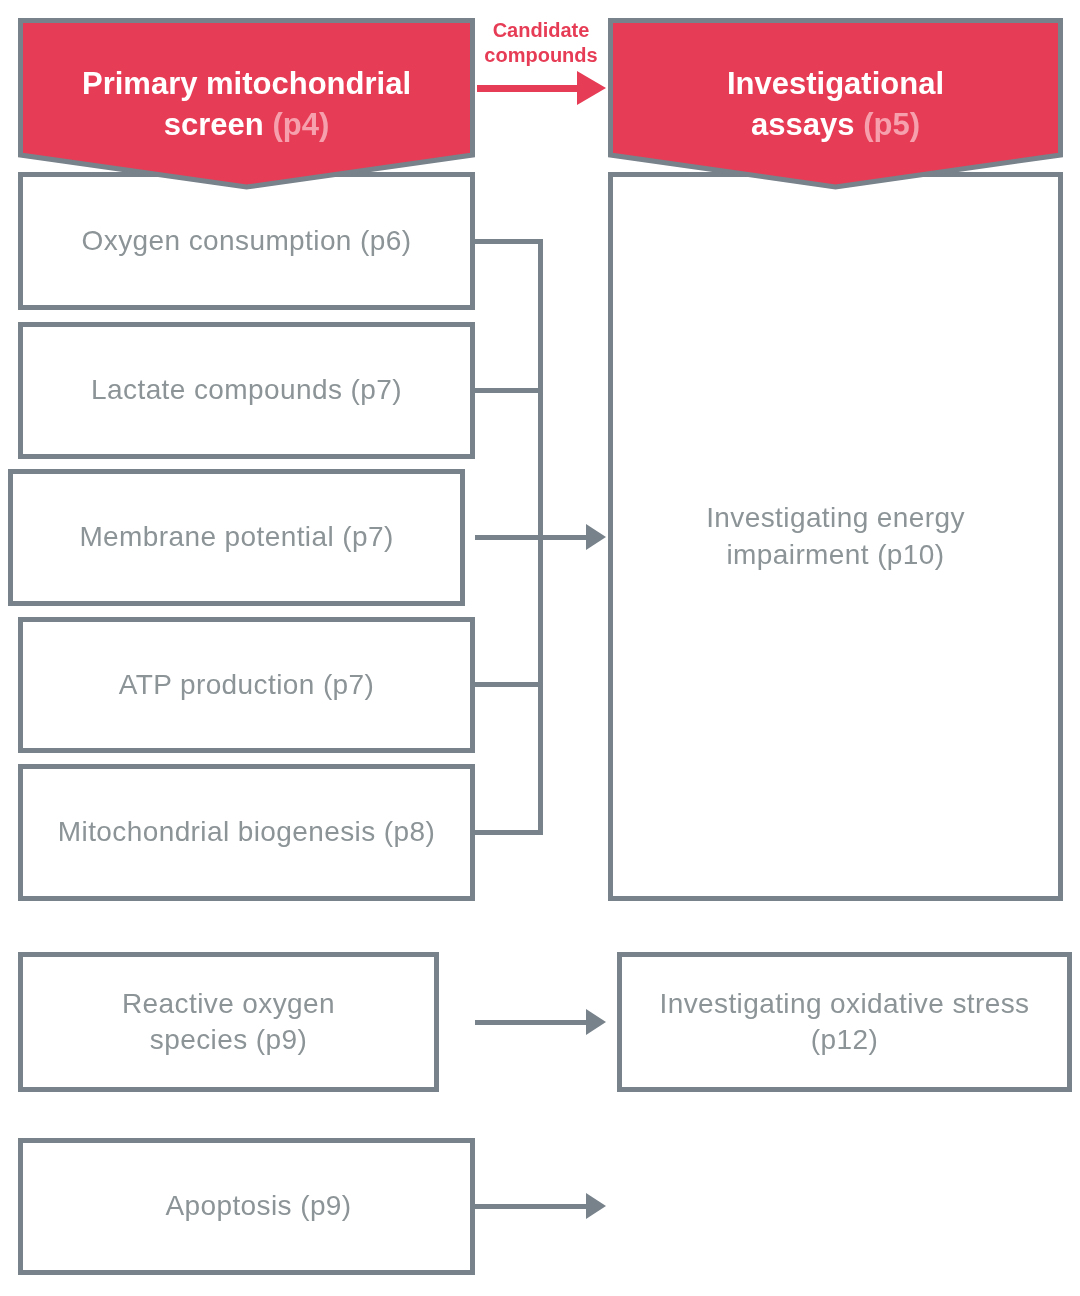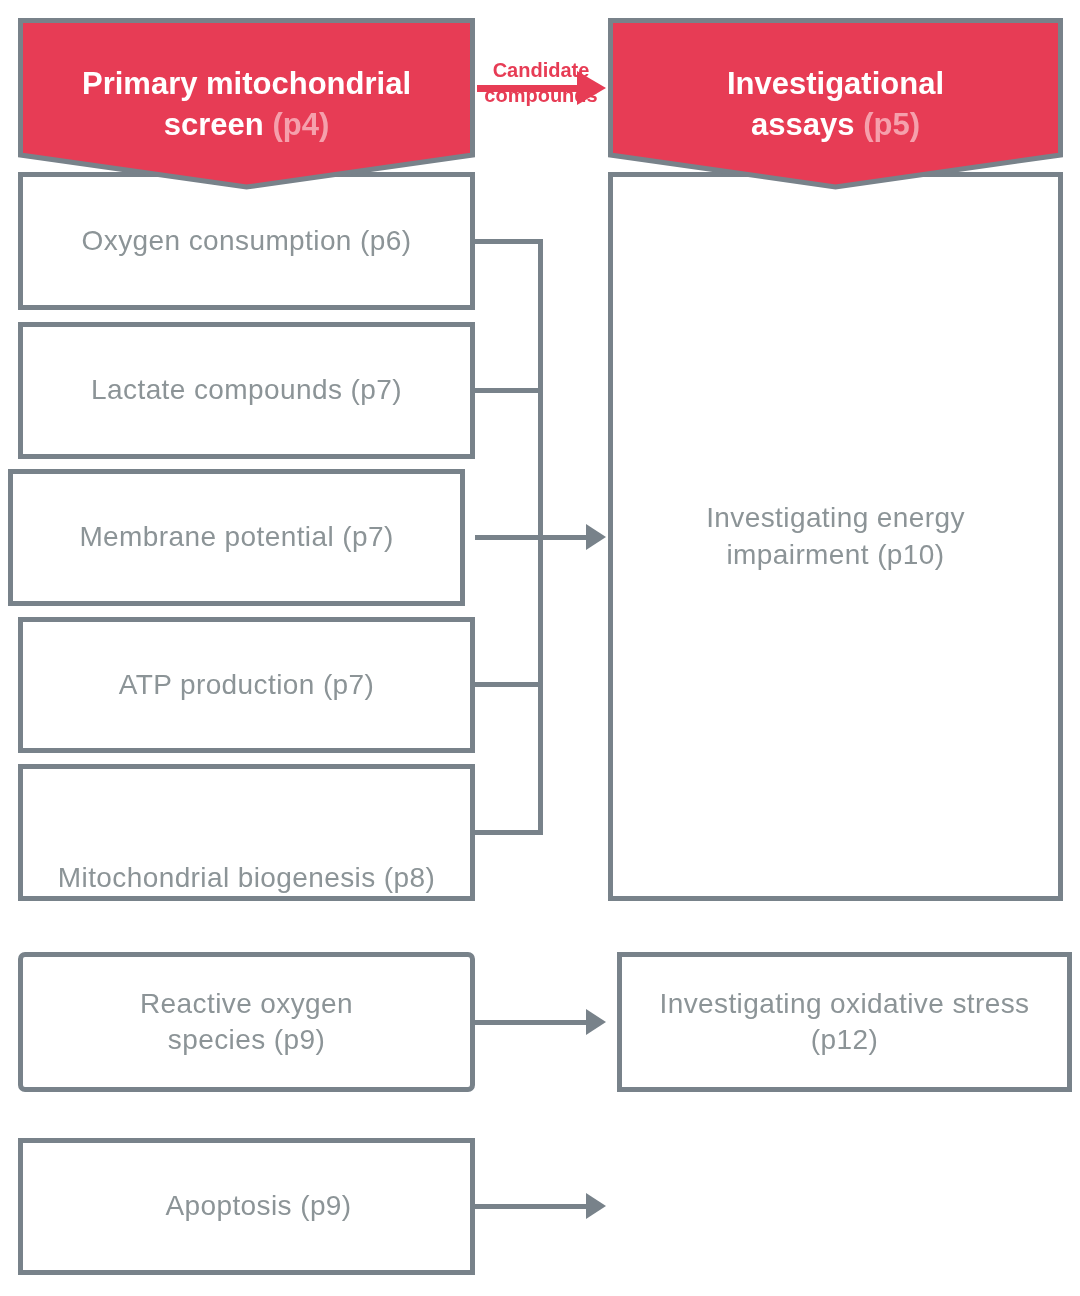--- a/index.html
+++ b/index.html
@@ -21,42 +21,42 @@
     text-align:center;color:#ffffff;font-weight:bold;font-size:31px;line-height:1.32;}
   .banner-inner{display:inline-block;}
   #banner-left{left:18px;width:457px;}
   #banner-left .banner-inner{max-width:390px;}
   #banner-right{left:608px;width:455px;}
   #banner-right .banner-inner{max-width:320px;}
   .pgref{color:var(--accent-pink);}
 
   
   .cand-label{position:absolute;left:465px;top:18px;width:152px;text-align:center;
-    color:var(--accent-red);font-weight:bold;font-size:20px;line-height:1.25;z-index:4;margin-top:40px;}
+    color:var(--accent-red);font-weight:bold;font-size:20px;line-height:1.25;z-index:4;}
   .red-shaft{position:absolute;left:477px;top:85px;width:101px;height:7px;background:var(--accent-red);z-index:4;}
   .red-head{position:absolute;left:577px;top:71px;width:0;height:0;z-index:4;
     border-left:29px solid var(--accent-red);border-top:17px solid transparent;border-bottom:17px solid transparent;}
 
   
   .box{position:absolute;background:#fff;border:5px solid var(--line-gray);
     display:flex;align-items:center;justify-content:center;text-align:center;
     color:var(--text-gray);font-size:28px;line-height:1.3;letter-spacing:.4px;z-index:2;}
   .box .t{display:inline-block;}
 
   
   #box-oxygen   {left:18px;top:172px;width:457px;height:138px;}
   #box-lactate  {left:18px;top:322px;width:457px;height:137px;}
   #box-membrane {left:8px;top:469px;width:457px;height:137px;}
   #box-atp      {left:18px;top:617px;width:457px;height:136px;}
-  #box-mito     {left:18px;top:764px;width:457px;height:137px;align-items:flex-end;}
+  #box-mito     {left:18px;top:764px;width:457px;height:137px;}
 
   
   #box-energy   {left:608px;top:172px;width:455px;height:729px;}
   #box-energy .t{max-width:330px;}
-  #box-ros      {left:18px;top:952px;width:457px;height:140px;border-radius:7px;}
+  #box-ros      {left:18px;top:952px;width:421px;height:140px;}
   #box-ros .t   {max-width:270px;}
   #box-oxstress {left:608px;top:952px;width:455px;height:140px;margin-left:9px;}
   #box-oxstress .t{max-width:370px;}
   #box-apop     {left:18px;top:1138px;width:457px;height:137px;padding-left:24px;}
   #box-invapop  {left:608px;top:1138px;width:455px;height:137px;}
   #box-invapop .t{max-width:250px;}
 
   
   .stub{position:absolute;left:475px;width:66px;height:5px;background:var(--line-gray);z-index:1;}
   #stub-oxygen {top:239px;}

